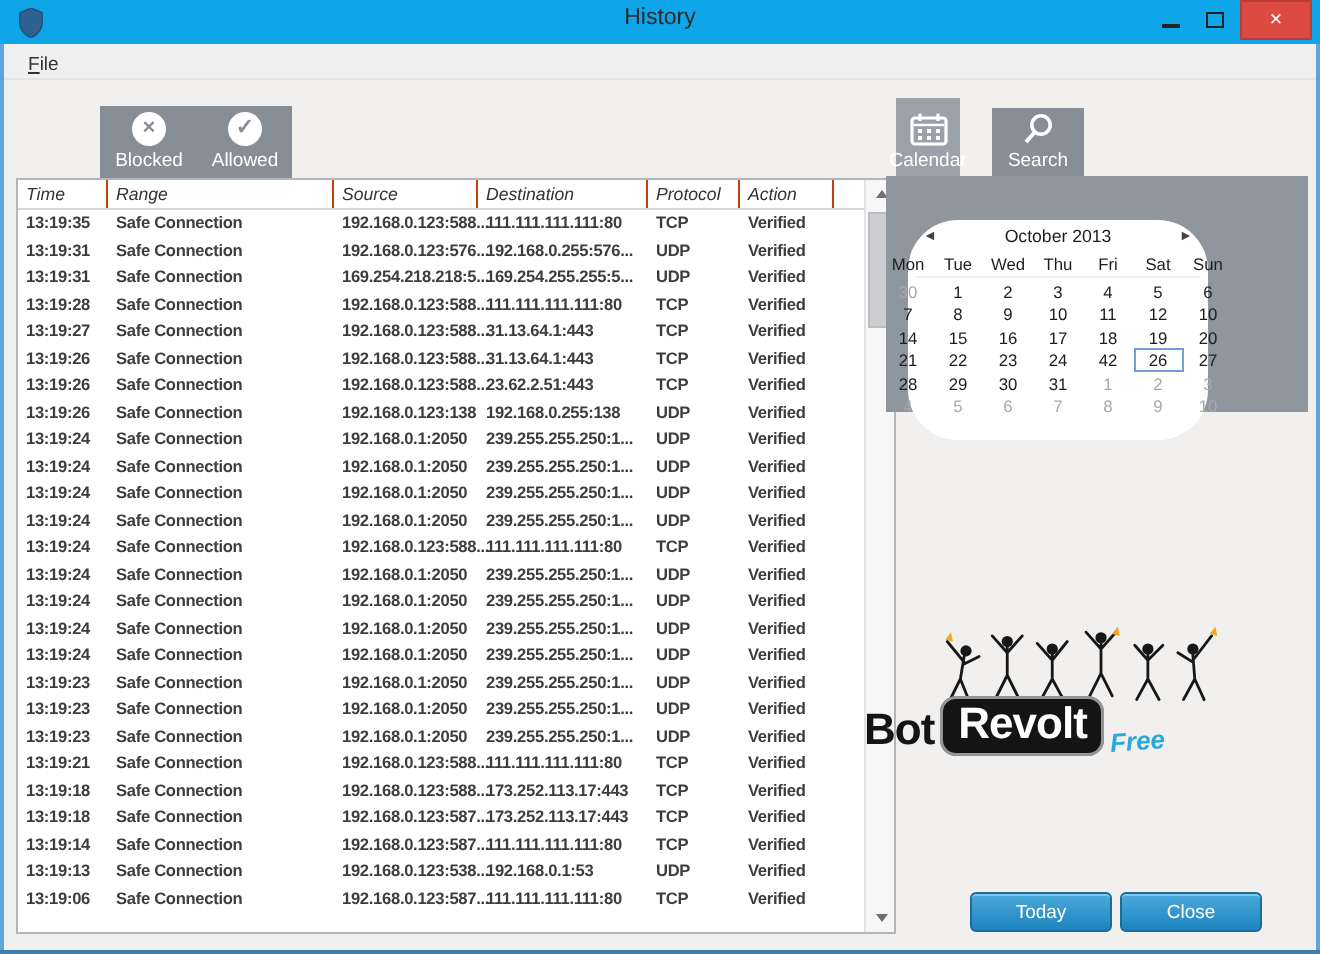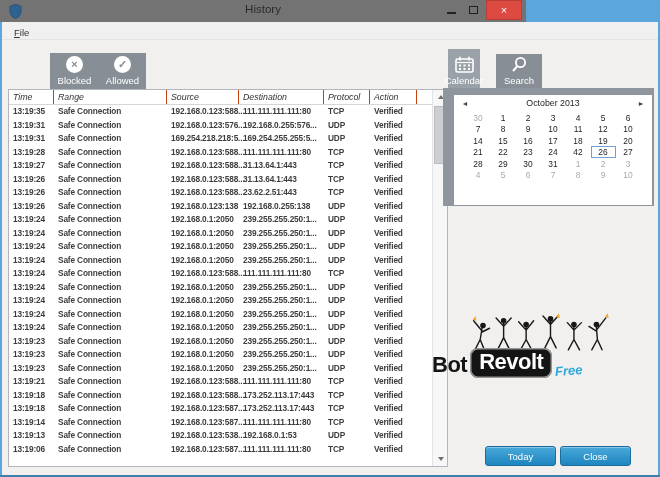--- a/index.html
+++ b/index.html
@@ -6,21 +6,21 @@
   html,body { background:#d8d8d8; }
   body { font-family:"Liberation Sans", sans-serif; }
 
   .window {
     position:relative; width:660px; height:477px;
     background:#5ba7dd; overflow:hidden;
     border-bottom:2px solid #3f7fae;
   }
 
   
-  .titlebar { position:absolute; left:0; top:0; width:526px; height:22px; background:#737373; }
+  .titlebar { position:absolute; left:0; top:0; width:660px; height:22px; background:#0ea5e9; }
   .app-icon { position:absolute; left:9px; top:4px; width:13px; height:15px; }
   .title { position:absolute; left:0; top:3px; width:100%; text-align:center;
            font-size:11.5px; color:#2a2a2a; }
   .win-btn { position:absolute; top:0; height:20px; display:flex; align-items:center; justify-content:center; }
   .btn-min { right:64px; width:22px; }
   .btn-min .bar { width:9px; height:2px; background:#222; margin-top:6px; }
   .btn-max { right:42px; width:22px; }
   .btn-max .box { width:9px; height:8px; border:1px solid #222; }
   .btn-close { right:4px; width:36px; background:#dd4a42; border:1px solid #b73d36;
                color:#fff; font-size:11px; }
@@ -72,21 +72,21 @@
   .sb-up { top:0; } .sb-down { bottom:0; }
   .tri-up   { width:0; height:0; border-left:3.5px solid transparent; border-right:3.5px solid transparent;
               border-bottom:4.5px solid #6f6f6f; }
   .tri-down { width:0; height:0; border-left:3.5px solid transparent; border-right:3.5px solid transparent;
               border-top:4.5px solid #6f6f6f; }
   .sb-thumb { position:absolute; left:1px; top:16px; width:12px; height:58px;
               background:#cdced2; border:1px solid #bcbdc1; }
 
   
   .cal-panel { position:absolute; left:441px; top:48px; width:211px; height:118px; background:#90969d; }
-  .cal-box { position:absolute; left:11px; top:7px; width:198px; height:110px; background:#fff; }
+  .cal-box { position:absolute; left:11px; top:22px; width:150px; height:110px; background:#fff;border-radius:25px; }
   .cal-nav { position:relative; height:16px; }
   .cal-nav .lbl { display:block; text-align:center; font-size:8.8px; color:#1d1d1d; line-height:17px; }
   .cal-arrow { position:absolute; top:0; font-size:7px; color:#444; line-height:17px; width:14px; text-align:center; }
   .cal-prev { left:4px; } .cal-next { right:4px; }
   .cal-daynames, .cal-grid { display:grid; grid-template-columns:repeat(7, 25px); justify-content:center; }
   .cal-daynames { height:13px; border-bottom:1px solid #ededed; margin:0 4px; }
   .cal-daynames span { text-align:center; font-size:8.4px; color:#1d1d1d; line-height:12px; }
   .cal-grid { margin-top:1px; }
   .cal-day { width:25px; height:11.4px; text-align:center; font-size:8.4px; color:#1d1d1d;
              line-height:11px; border:1px solid transparent; }
@@ -409,20 +409,29 @@
       </div>
     </div>
 
     <div class="cal-panel">
       <div class="cal-box">
         <div class="cal-nav">
           <span class="cal-arrow cal-prev">◄</span>
           <span class="lbl">October 2013</span>
           <span class="cal-arrow cal-next">►</span>
         </div>
+        <div class="cal-daynames" id="cal-daynames">
+            <span>Mon</span>
+            <span>Tue</span>
+            <span>Wed</span>
+            <span>Thu</span>
+            <span>Fri</span>
+            <span>Sat</span>
+            <span>Sun</span>
+          </div>
         <div class="cal-grid" id="cal-grid">
             <div class="cal-day other">30</div>
             <div class="cal-day">1</div>
             <div class="cal-day">2</div>
             <div class="cal-day">3</div>
             <div class="cal-day">4</div>
             <div class="cal-day">5</div>
             <div class="cal-day">6</div>
             <div class="cal-day">7</div>
             <div class="cal-day">8</div>

